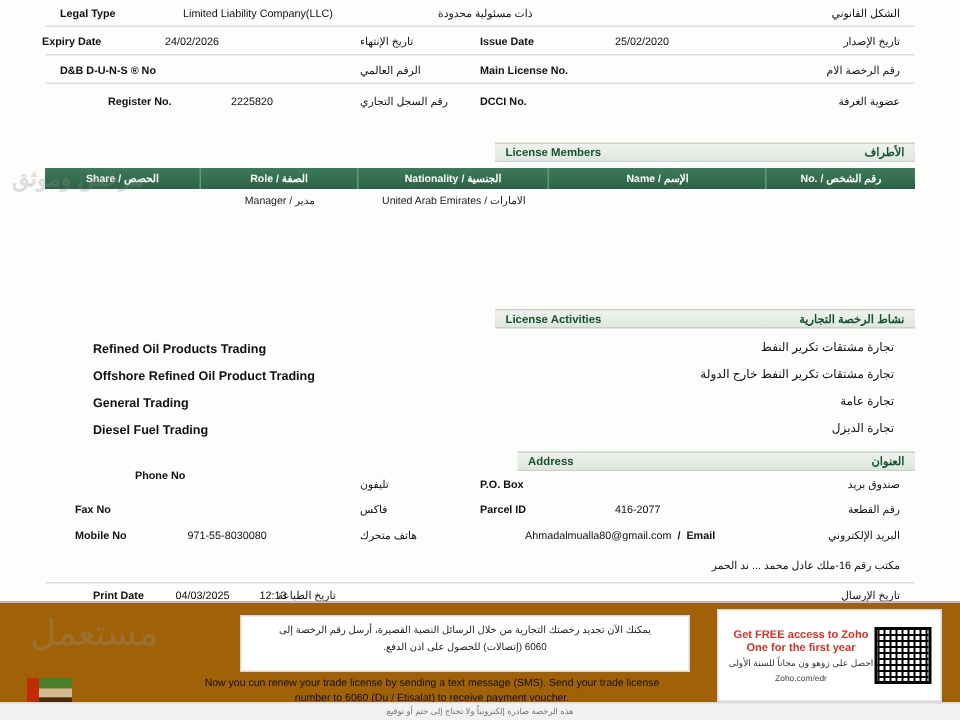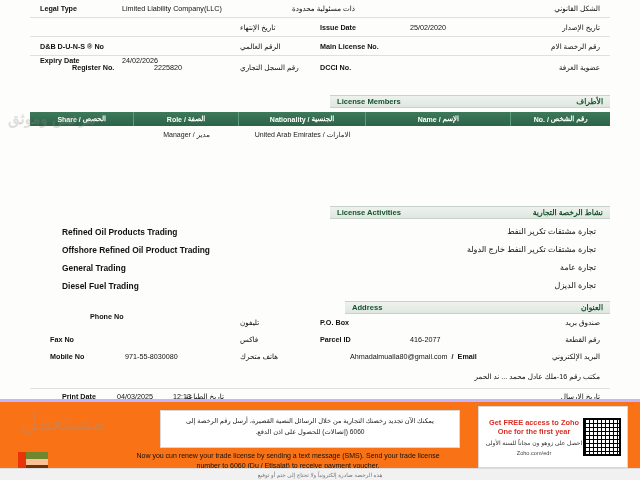--- a/index.html
+++ b/index.html
@@ -105,22 +105,22 @@
     right: 44px;
     text-align: right;
   }
 
   
   .footer-band {
     position: absolute;
     left: 0; right: 0;
     bottom: 0;
     height: 78px;
-    background: #f97316;
-    border-top: 3px solid #c4b5fd;
+    background: #a16207;
+    border-top: 1px solid #c4b5fd;
   }
   .promo-box {
     position: absolute;
     border: 1px solid #d8d8d8;
     background: #fff;
     box-sizing: border-box;
   }
   .promo-ar {
     font-size: 6.6px;
     direction: rtl;
@@ -230,21 +230,21 @@
   </div>
   <div class="row" style="left:292px; top:4px;">
     <span class="lbl-ar">ذات مسئولية محدودة</span>
   </div>
   <div class="row" style="right:40px; top:4px;">
     <span class="lbl-ar">الشكل القانوني</span>
   </div>
 
   <div class="divider" style="left:30px; right:30px; top:17px;"></div>
 
-  <div class="row" style="left:40px; top:23px;margin-top:33px;">
+  <div class="row" style="left:28px; top:23px;">
     <span class="lbl-en" style="width:82px;">Expiry Date</span>
     <span class="val">24/02/2026</span>
   </div>
   <div class="row" style="left:240px; top:23px;">
     <span class="lbl-ar">تاريخ الإنتهاء</span>
   </div>
   <div class="row" style="left:320px; top:23px;">
     <span class="lbl-en" style="width:90px;">Issue Date</span>
     <span class="val">25/02/2020</span>
   </div>

